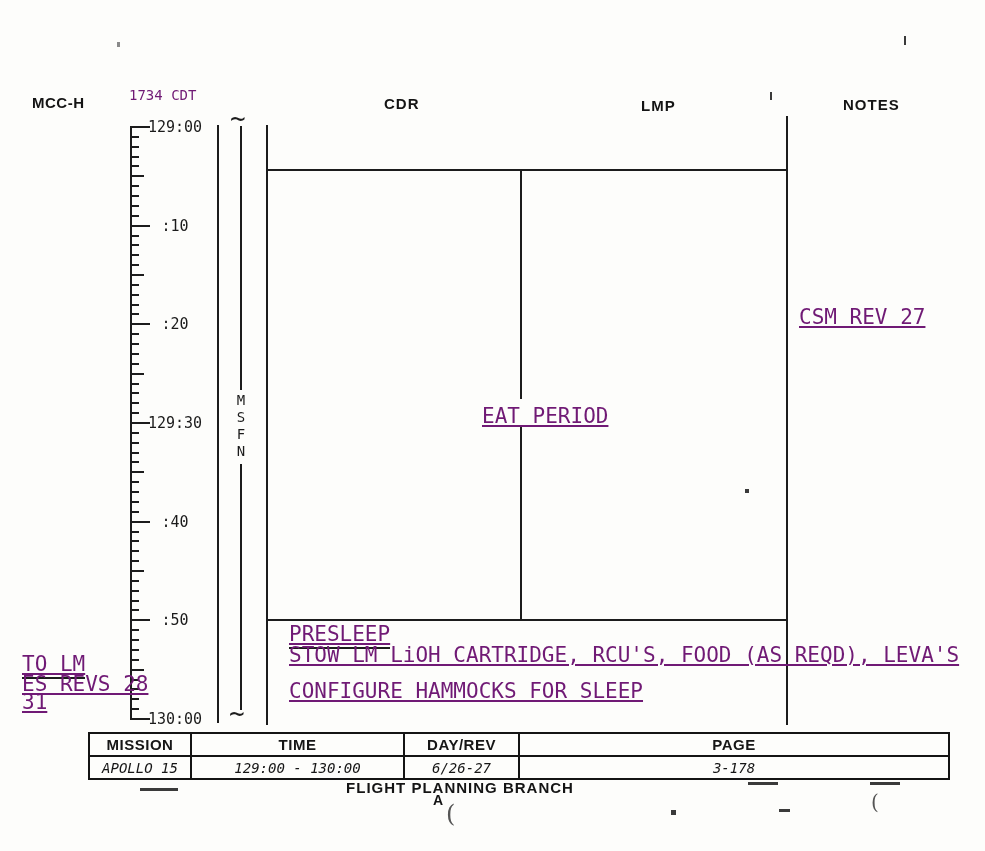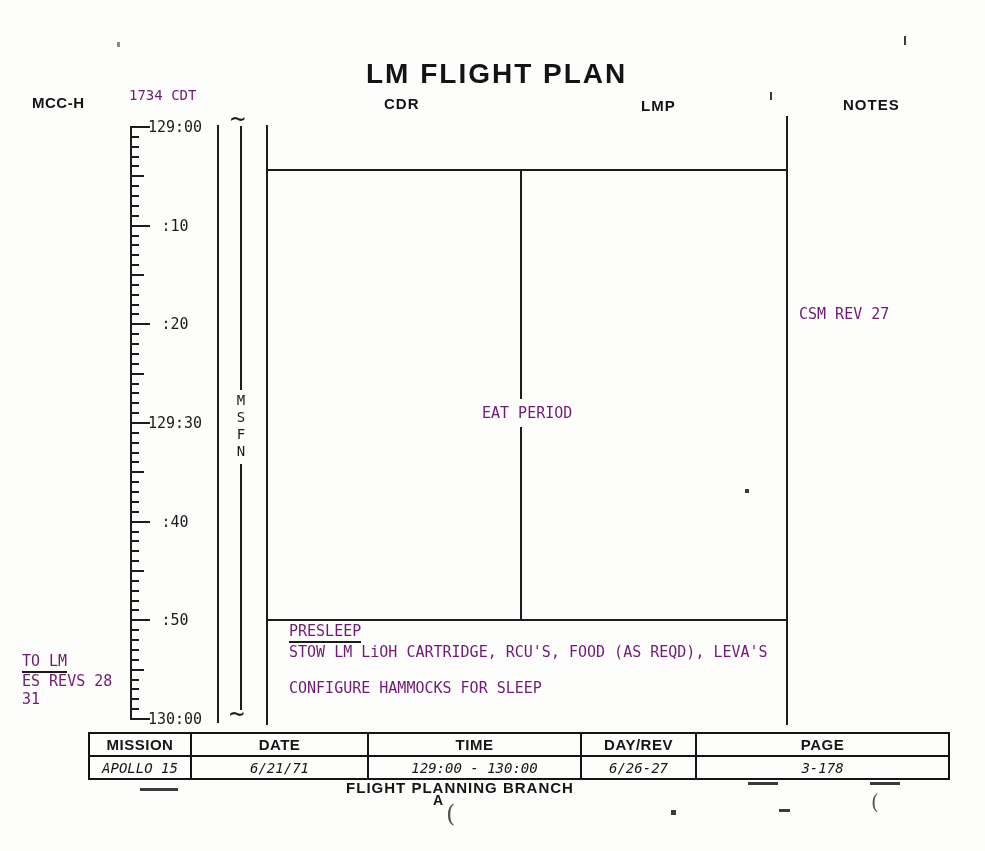--- a/index.html
+++ b/index.html
@@ -52,21 +52,21 @@
     font-size: 14px;
     line-height: 17px;
     color: #1b1b1b;
   }
   .squig {
     position: absolute;
     font-family: "DejaVu Sans Mono", monospace;
     font-size: 26px;
     color: #1c1c1c;
   }
-  .body-text { font-size: 15px; }
+  .body-text { font-size: 21px; text-decoration: underline; }
   .underline { border-bottom: 2px solid #1b1b1b; padding-bottom: 1px; }
   
   .ftable {
     position: absolute;
     left: 88px;
     top: 732px;
     width: 858px;
     border: 2px solid #141414;
     display: flex;
   }
@@ -92,21 +92,20 @@
   .speck { position: absolute; background: #3a3a3a; }
   .paren { position: absolute; font-family: "DejaVu Serif", serif; color: #555; }
 </style>
 </head>
 <body>
 
 <div class="page">
 
   <div class="abs print mcch" style="left:32px; top:94px;">MCC-H</div>
   <div class="abs type cdt" style="left:129px; top:87px;">1734 CDT</div>
-  <div class="abs print page-title" style="left:366px; top:58px;">LM FLIGHT PLAN</div>
   <div class="abs print col-head" style="left:384px; top:95px;">CDR</div>
   <div class="abs print col-head" style="left:641px; top:97px;">LMP</div>
   <div class="abs print col-head" style="left:843px; top:96px;">NOTES</div>
 
   <div id="ruler">
       <div class="line" style="left: 130px; top: 126px; width: 2px; height: 594px;"></div>
       <div class="tick" style="left: 130px; top: 126px; width: 20px;"></div>
       <div class="tick" style="left: 130px; top: 136px; width: 9px;"></div>
       <div class="tick" style="left: 130px; top: 146px; width: 9px;"></div>
       <div class="tick" style="left: 130px; top: 156px; width: 9px;"></div>
@@ -204,24 +203,20 @@
 
   <div class="abs type body-text underline" style="left:22px; top:652px;">TO LM</div>
   <div class="abs type body-text" style="left:22px; top:672px;">ES REVS 28</div>
   <div class="abs type body-text" style="left:22px; top:690px;">31</div>
 
   <div class="ftable">
     <div class="fcol" style="width:100px;">
       <div class="fcell-h">MISSION</div>
       <div class="fcell-v">APOLLO 15</div>
     </div>
-    <div class="fcol" style="width:175px;">
-      <div class="fcell-h">DATE</div>
-      <div class="fcell-v">6/21/71</div>
-    </div>
     <div class="fcol" style="width:211px;">
       <div class="fcell-h">TIME</div>
       <div class="fcell-v">129:00 - 130:00</div>
     </div>
     <div class="fcol" style="width:113px;">
       <div class="fcell-h">DAY/REV</div>
       <div class="fcell-v">6/26-27</div>
     </div>
     <div class="fcol" style="flex:1;">
       <div class="fcell-h">PAGE</div>

